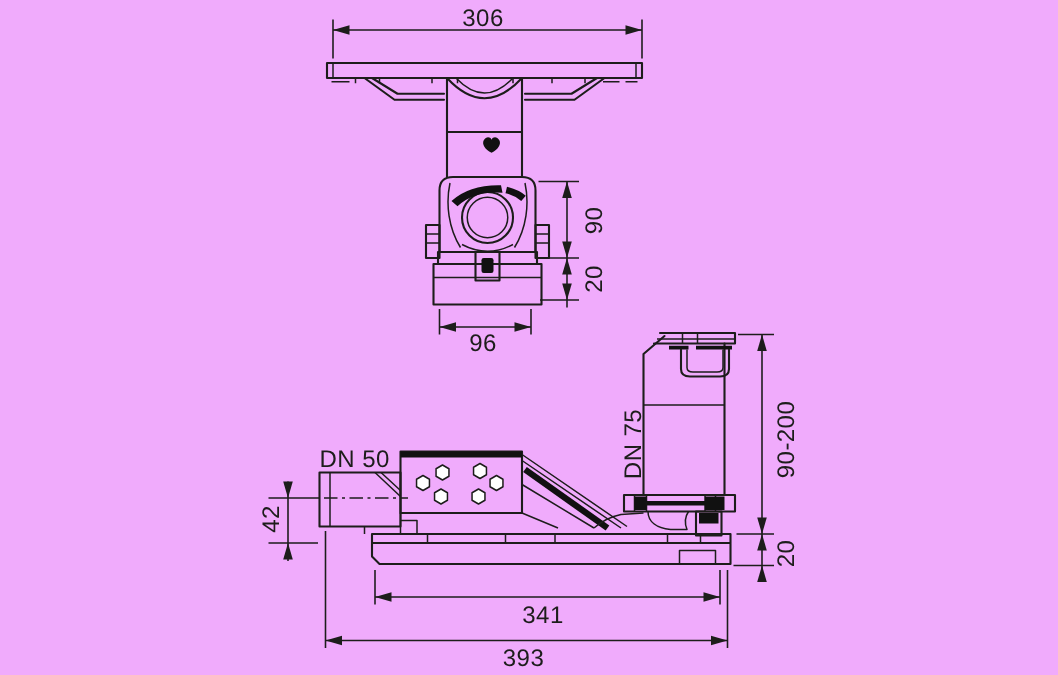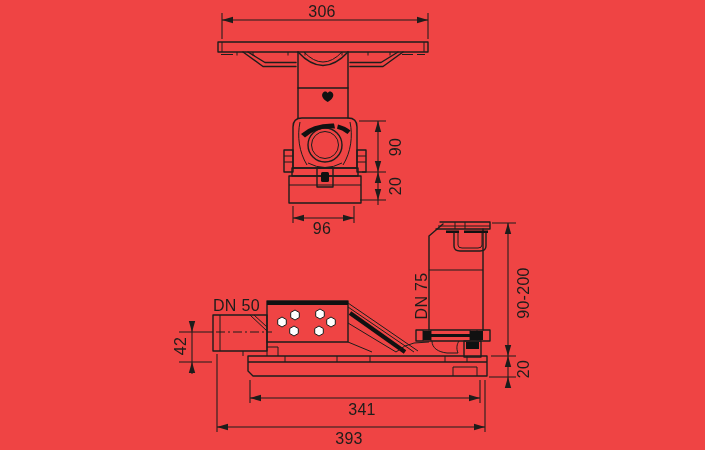--- a/index.html
+++ b/index.html
@@ -1,16 +1,16 @@
 <!DOCTYPE html>
 <html><head>
 <meta charset="utf-8">
 <style>
   html,body{margin:0;padding:0;background:#fff;}
-  .stage{position:relative;width:705px;height:450px;background:#ef4444;overflow:hidden;
+  .stage{position:relative;width:705px;height:450px;background:#f0abfc;overflow:hidden;
          font-family:"Liberation Sans", sans-serif;}
   svg{display:block;}
   .outline{fill:none;stroke:#1d1d1b;stroke-width:1.4;stroke-linejoin:round;stroke-linecap:round;}
   .thin{fill:none;stroke:#1d1d1b;stroke-width:1;stroke-linejoin:round;}
   .dim{fill:none;stroke:#1d1d1b;stroke-width:1.05;}
   .arrow{fill:#1d1d1b;stroke:none;}
   .dark{fill:#111111;stroke:none;}
   .thickpipe{fill:none;stroke:#111111;stroke-width:4.2;stroke-linecap:butt;}
   .centerline{fill:none;stroke:#1d1d1b;stroke-width:1;stroke-dasharray:9 3 2 3;}
   .dimtext{fill:#1d1d1b;font-size:16px;letter-spacing:0.3px;}

